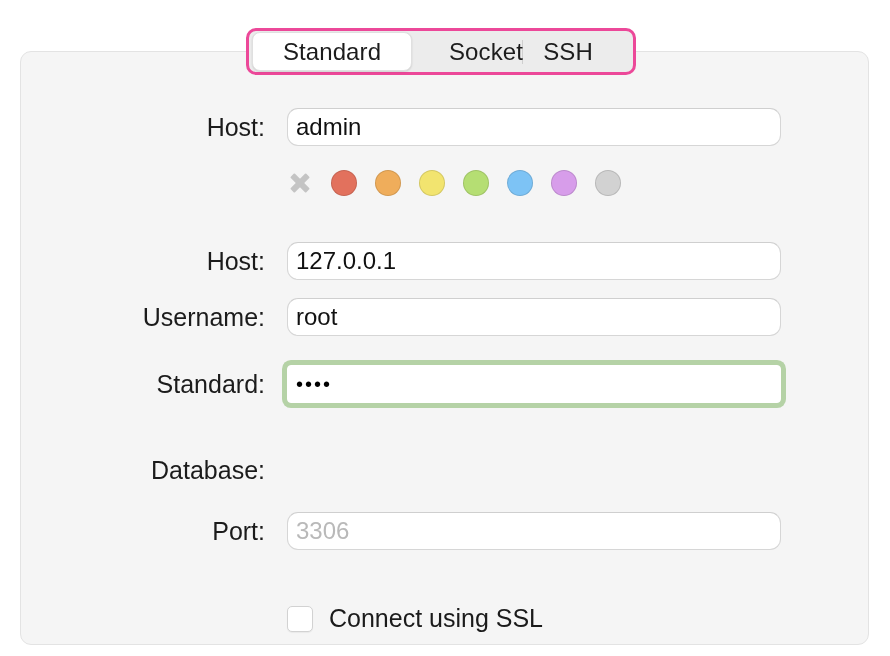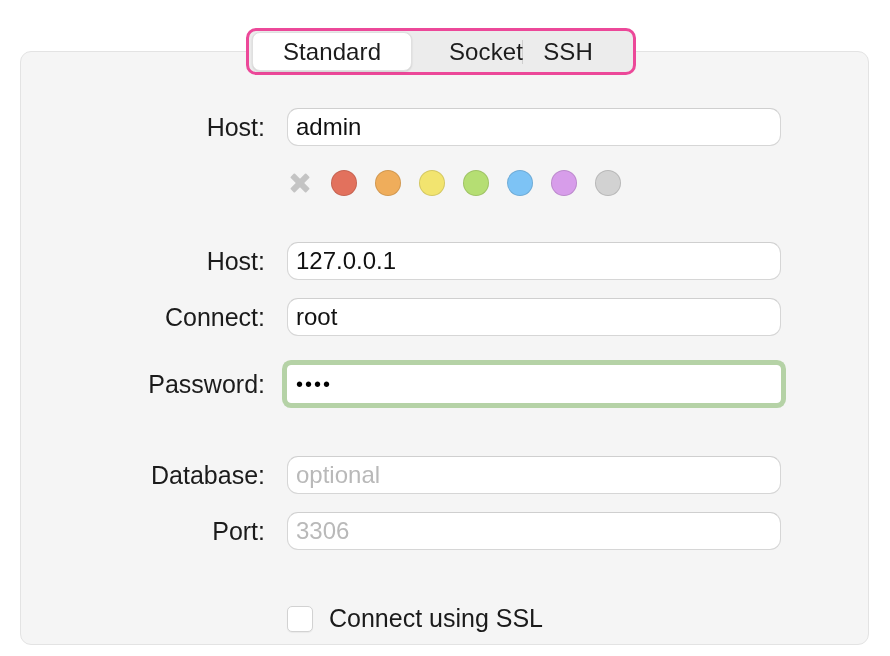--- a/index.html
+++ b/index.html
@@ -222,32 +222,31 @@
     <div class="swatch" style="background: rgb(210, 210, 210); border: 1px solid rgba(0, 0, 0, 0.12);"></div>
   </div>
 </div>
 
 <div class="form-row" id="row-host">
   <div class="field-label">Host:</div>
   <input class="field-input" id="host-input" type="text" value="127.0.0.1" style="">
 </div>
 
 <div class="form-row" id="row-username">
-  <div class="field-label">Connect:</div>
+  <div class="field-label">Username:</div>
   <input class="field-input" id="username-input" type="text" value="root" style="">
 </div>
 
 <div class="form-row" id="row-password">
-  <div class="field-label">Password:</div>
+  <div class="field-label">Standard:</div>
   <input class="field-input is-focused password-dots" id="password-input" type="text" value="••••" style="">
 </div>
 
 <div class="form-row" id="row-database">
   <div class="field-label">Database:</div>
-  <input class="field-input" id="database-input" type="text" placeholder="optional" style="">
 </div>
 
 <div class="form-row" id="row-port">
   <div class="field-label">Port:</div>
   <input class="field-input" id="port-input" type="text" placeholder="3306" style="">
 </div>
 
 <div class="form-row" id="row-ssl">
   <div id="ssl-row-inner">
     <div id="ssl-checkbox"></div>

